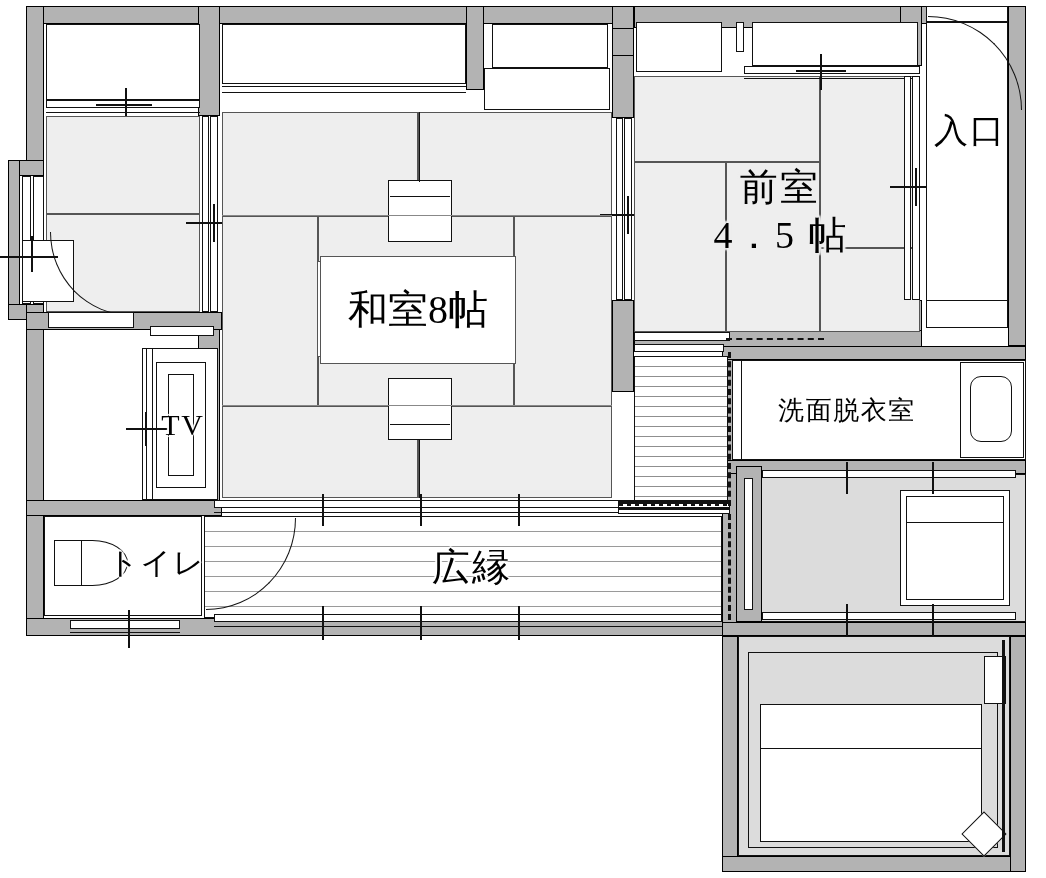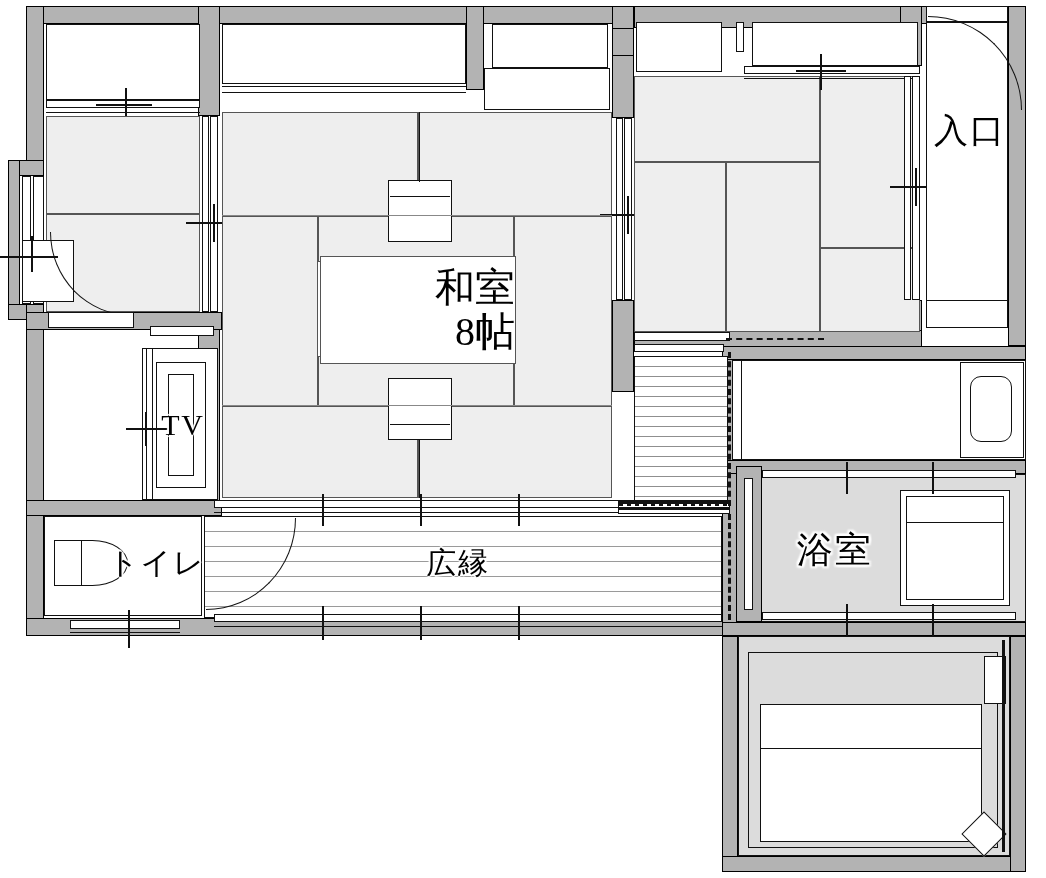--- a/index.html
+++ b/index.html
@@ -297,21 +297,21 @@
   <div class="tatami" style="left:418px; top:112px; width:194px; height:104px;"></div>
 
   <div class="tatami" style="left:222px; top:216px; width:96px; height:190px;"></div>
   <div class="tatami" style="left:318px; top:216px; width:196px; height:46px;"></div>
   <div class="tatami" style="left:318px; top:356px; width:196px; height:50px;"></div>
   <div class="tatami" style="left:514px; top:216px; width:98px; height:190px;"></div>
 
   <div class="tatami" style="left:222px; top:406px; width:196px; height:92px;"></div>
   <div class="tatami" style="left:418px; top:406px; width:194px; height:92px;"></div>
 
-  <div class="lbl-box" style="left:320px; top:256px; width:196px; height:108px; flex-direction:column;align-items:flex-end;">
+  <div class="lbl-box" style="left:320px; top:256px; width:196px; height:108px; flex-direction:row;">
     <div style="font-size:40px;">和室</div>
     <div style="font-size:40px;">8帖</div>
   </div>
 
   <div class="fixture" style="left:388px; top:180px; width:64px; height:62px;"></div>
   <div class="line-h" style="left:390px; top:196px; width:60px;"></div>
   <div class="fixture" style="left:388px; top:378px; width:64px; height:62px;"></div>
   <div class="line-h" style="left:390px; top:424px; width:60px;"></div>
   <div class="line-v" style="left:419px; top:112px; height:70px;"></div>
   <div class="line-v" style="left:419px; top:440px; height:58px;"></div>
@@ -349,34 +349,36 @@
   <div class="tick-v" style="left:420px; top:494px; height:32px;"></div>
   <div class="tick-v" style="left:518px; top:494px; height:32px;"></div>
 
   <div class="glaze-h" style="left:214px; top:614px; width:508px; height:8px;"></div>
   <div class="line-h" style="left:214px; top:626px; width:508px;"></div>
   <div class="tick-v" style="left:322px; top:606px; height:34px;"></div>
   <div class="tick-v" style="left:420px; top:606px; height:34px;"></div>
   <div class="tick-v" style="left:518px; top:606px; height:34px;"></div>
 
   <div class="arc arc-br" style="left:206px; top:518px; width:90px; height:92px;"></div>
-  <div class="label on-white" style="left:388px; top:546px; width:140px; font-size:30px;">広縁</div>
+  <div class="label on-white" style="left:402px; top:546px; width:140px; font-size:38px;">広縁</div>
 
   <div class="boards-dense" style="left:634px; top:356px; width:94px; height:148px;"></div>
   <div class="dotted-strip" style="left:618px; top:500px; width:112px; height:14px;"></div>
   <div class="dashed-v" style="left:728px; top:352px; height:154px;"></div>
   <div class="dashed-v" style="left:728px; top:514px; height:106px;"></div>
 
   <div class="glaze-h" style="left:634px; top:344px; width:90px; height:8px;"></div>
 
   <div class="tatami" style="left:634px; top:76px; width:186px; height:86px;"></div>
   <div class="tatami" style="left:820px; top:76px; width:100px; height:172px;"></div>
   <div class="tatami" style="left:634px; top:162px; width:92px; height:170px;"></div>
   <div class="tatami" style="left:726px; top:162px; width:94px; height:170px;"></div>
   <div class="tatami" style="left:820px; top:248px; width:100px; height:84px;"></div>
+  <div class="label on-tatami" style="left:700px; top:166px; width:160px; font-size:38px;">前室</div>
+  <div class="label on-tatami" style="left:686px; top:214px; width:190px; font-size:38px; font-family:'Liberation Serif',serif;">4．5 帖</div>
 
   <div class="panel" style="left:636px; top:22px; width:86px; height:50px;"></div>
   <div class="panel" style="left:736px; top:22px; width:8px; height:30px;"></div>
   <div class="panel" style="left:752px; top:22px; width:166px; height:44px;"></div>
   <div class="glaze-h" style="left:744px; top:66px; width:176px; height:8px;"></div>
   <div class="line-h" style="left:744px; top:78px; width:176px;"></div>
   <div class="tick-v" style="left:820px; top:54px; height:36px;"></div>
   <div class="tick-h" style="left:796px; top:70px; width:50px;"></div>
 
   <div class="glaze-v" style="left:904px; top:76px; width:7px; height:224px;"></div>
@@ -387,28 +389,28 @@
   <div class="glaze-h" style="left:634px; top:332px; width:96px; height:9px;"></div>
   <div class="dashed-h" style="left:726px; top:338px; width:98px;"></div>
 
   <div class="room" style="left:926px; top:22px; width:82px; height:306px;"></div>
   <div class="panel" style="left:926px; top:6px; width:82px; height:16px;"></div>
   <div class="panel" style="left:926px; top:300px; width:82px; height:28px;"></div>
   <div class="arc arc-tr" style="left:928px; top:16px; width:94px; height:94px;"></div>
   <div class="label on-white" style="left:930px; top:112px; width:80px; font-size:34px;">入口</div>
 
   <div class="room" style="left:740px; top:360px; width:286px; height:100px;"></div>
+  <div class="label on-white" style="left:752px; top:396px; width:190px; font-size:26px;">洗面脱衣室</div>
 
   <div class="fixture" style="left:960px; top:362px; width:64px; height:96px;"></div>
   <div class="sink" style="left:970px; top:376px; width:42px; height:66px;"></div>
 
   <div class="glaze-v" style="left:732px; top:360px; width:10px; height:100px;"></div>
 
   <div class="slab" style="left:758px; top:474px; width:268px; height:148px;"></div>
-  <div class="label on-gray" style="left:780px; top:530px; width:110px; font-size:36px;">浴室</div>
 
   <div class="fixture" style="left:900px; top:490px; width:110px; height:116px;"></div>
   <div class="panel" style="left:906px; top:496px; width:98px; height:104px;"></div>
   <div class="line-h" style="left:906px; top:522px; width:98px;"></div>
 
   <div class="wall" style="left:736px; top:466px; width:26px; height:156px;"></div>
   <div class="glaze-v" style="left:744px; top:478px; width:9px; height:132px;"></div>
 
   <div class="glaze-h" style="left:762px; top:470px; width:254px; height:8px;"></div>
   <div class="tick-v" style="left:846px; top:462px; height:32px;"></div>

